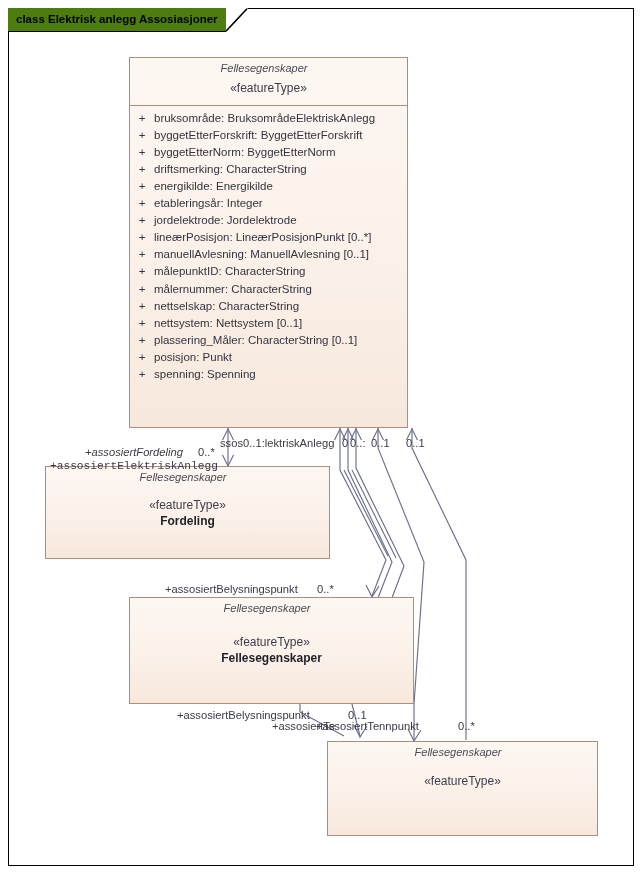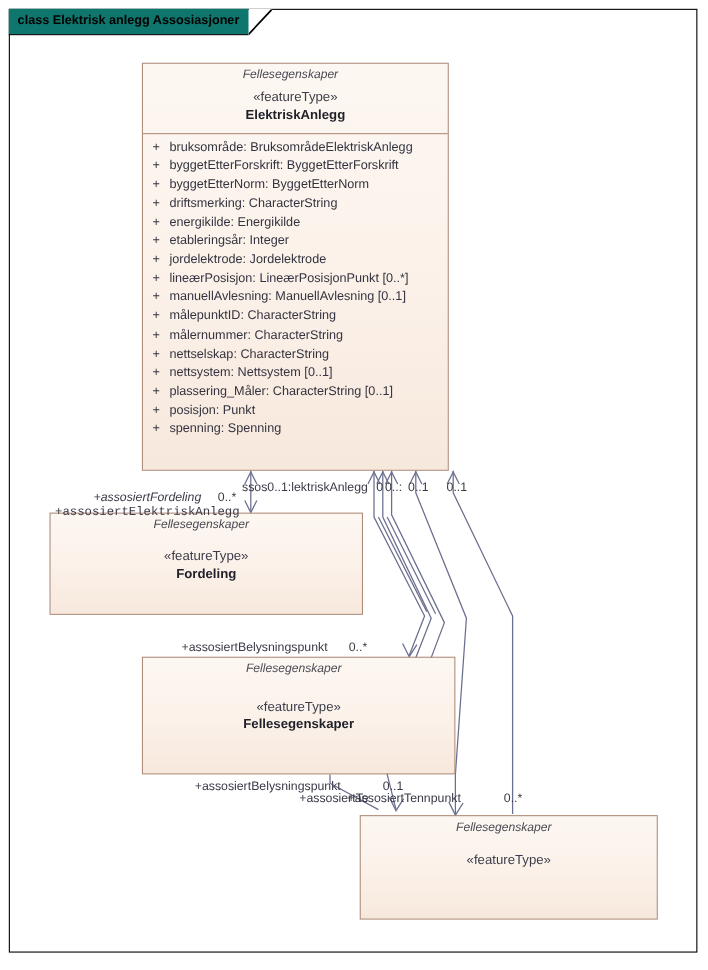--- a/index.html
+++ b/index.html
@@ -25,21 +25,21 @@
     box-sizing: border-box;
     border: 1.6px solid #000000;
     background: transparent;
   }
   #frame-tab {
     position: absolute;
     left: 8px;
     top: 8px;
     height: 23px;
     box-sizing: border-box;
-    background: #0f766e;
+    background: #4d7c0f;
     border-right: none;
     display: flex;
     align-items: center;
     padding: 0 7px 0 8px;
     z-index: 5;
   }
   #frame-tab-label {
     font-size: 11.5px;
     font-weight: bold;
     color: #000000;
@@ -194,21 +194,20 @@
 
     <path d="M 344 470 L 388 556"></path>
     <path d="M 352 470 L 396 558"></path>
 
   </g>
 </svg>
 
 <div class="uml-class" id="cls-elektriskanlegg" style="left:129px; top:57px; width:279px; height:371px;">
   <div class="pkg-name">Fellesegenskaper</div>
   <div class="stereotype">«featureType»</div>
-  <div class="class-name">ElektriskAnlegg</div>
   <div class="compartment-sep"></div>
   <div class="attr-list" id="attrs-elektriskanlegg">
       <div class="attr-row">
         <span class="attr-vis">+</span>
         <span class="attr-text">bruksområde: BruksområdeElektriskAnlegg</span>
       </div>
       <div class="attr-row">
         <span class="attr-vis">+</span>
         <span class="attr-text">byggetEtterForskrift: ByggetEtterForskrift</span>
       </div>

